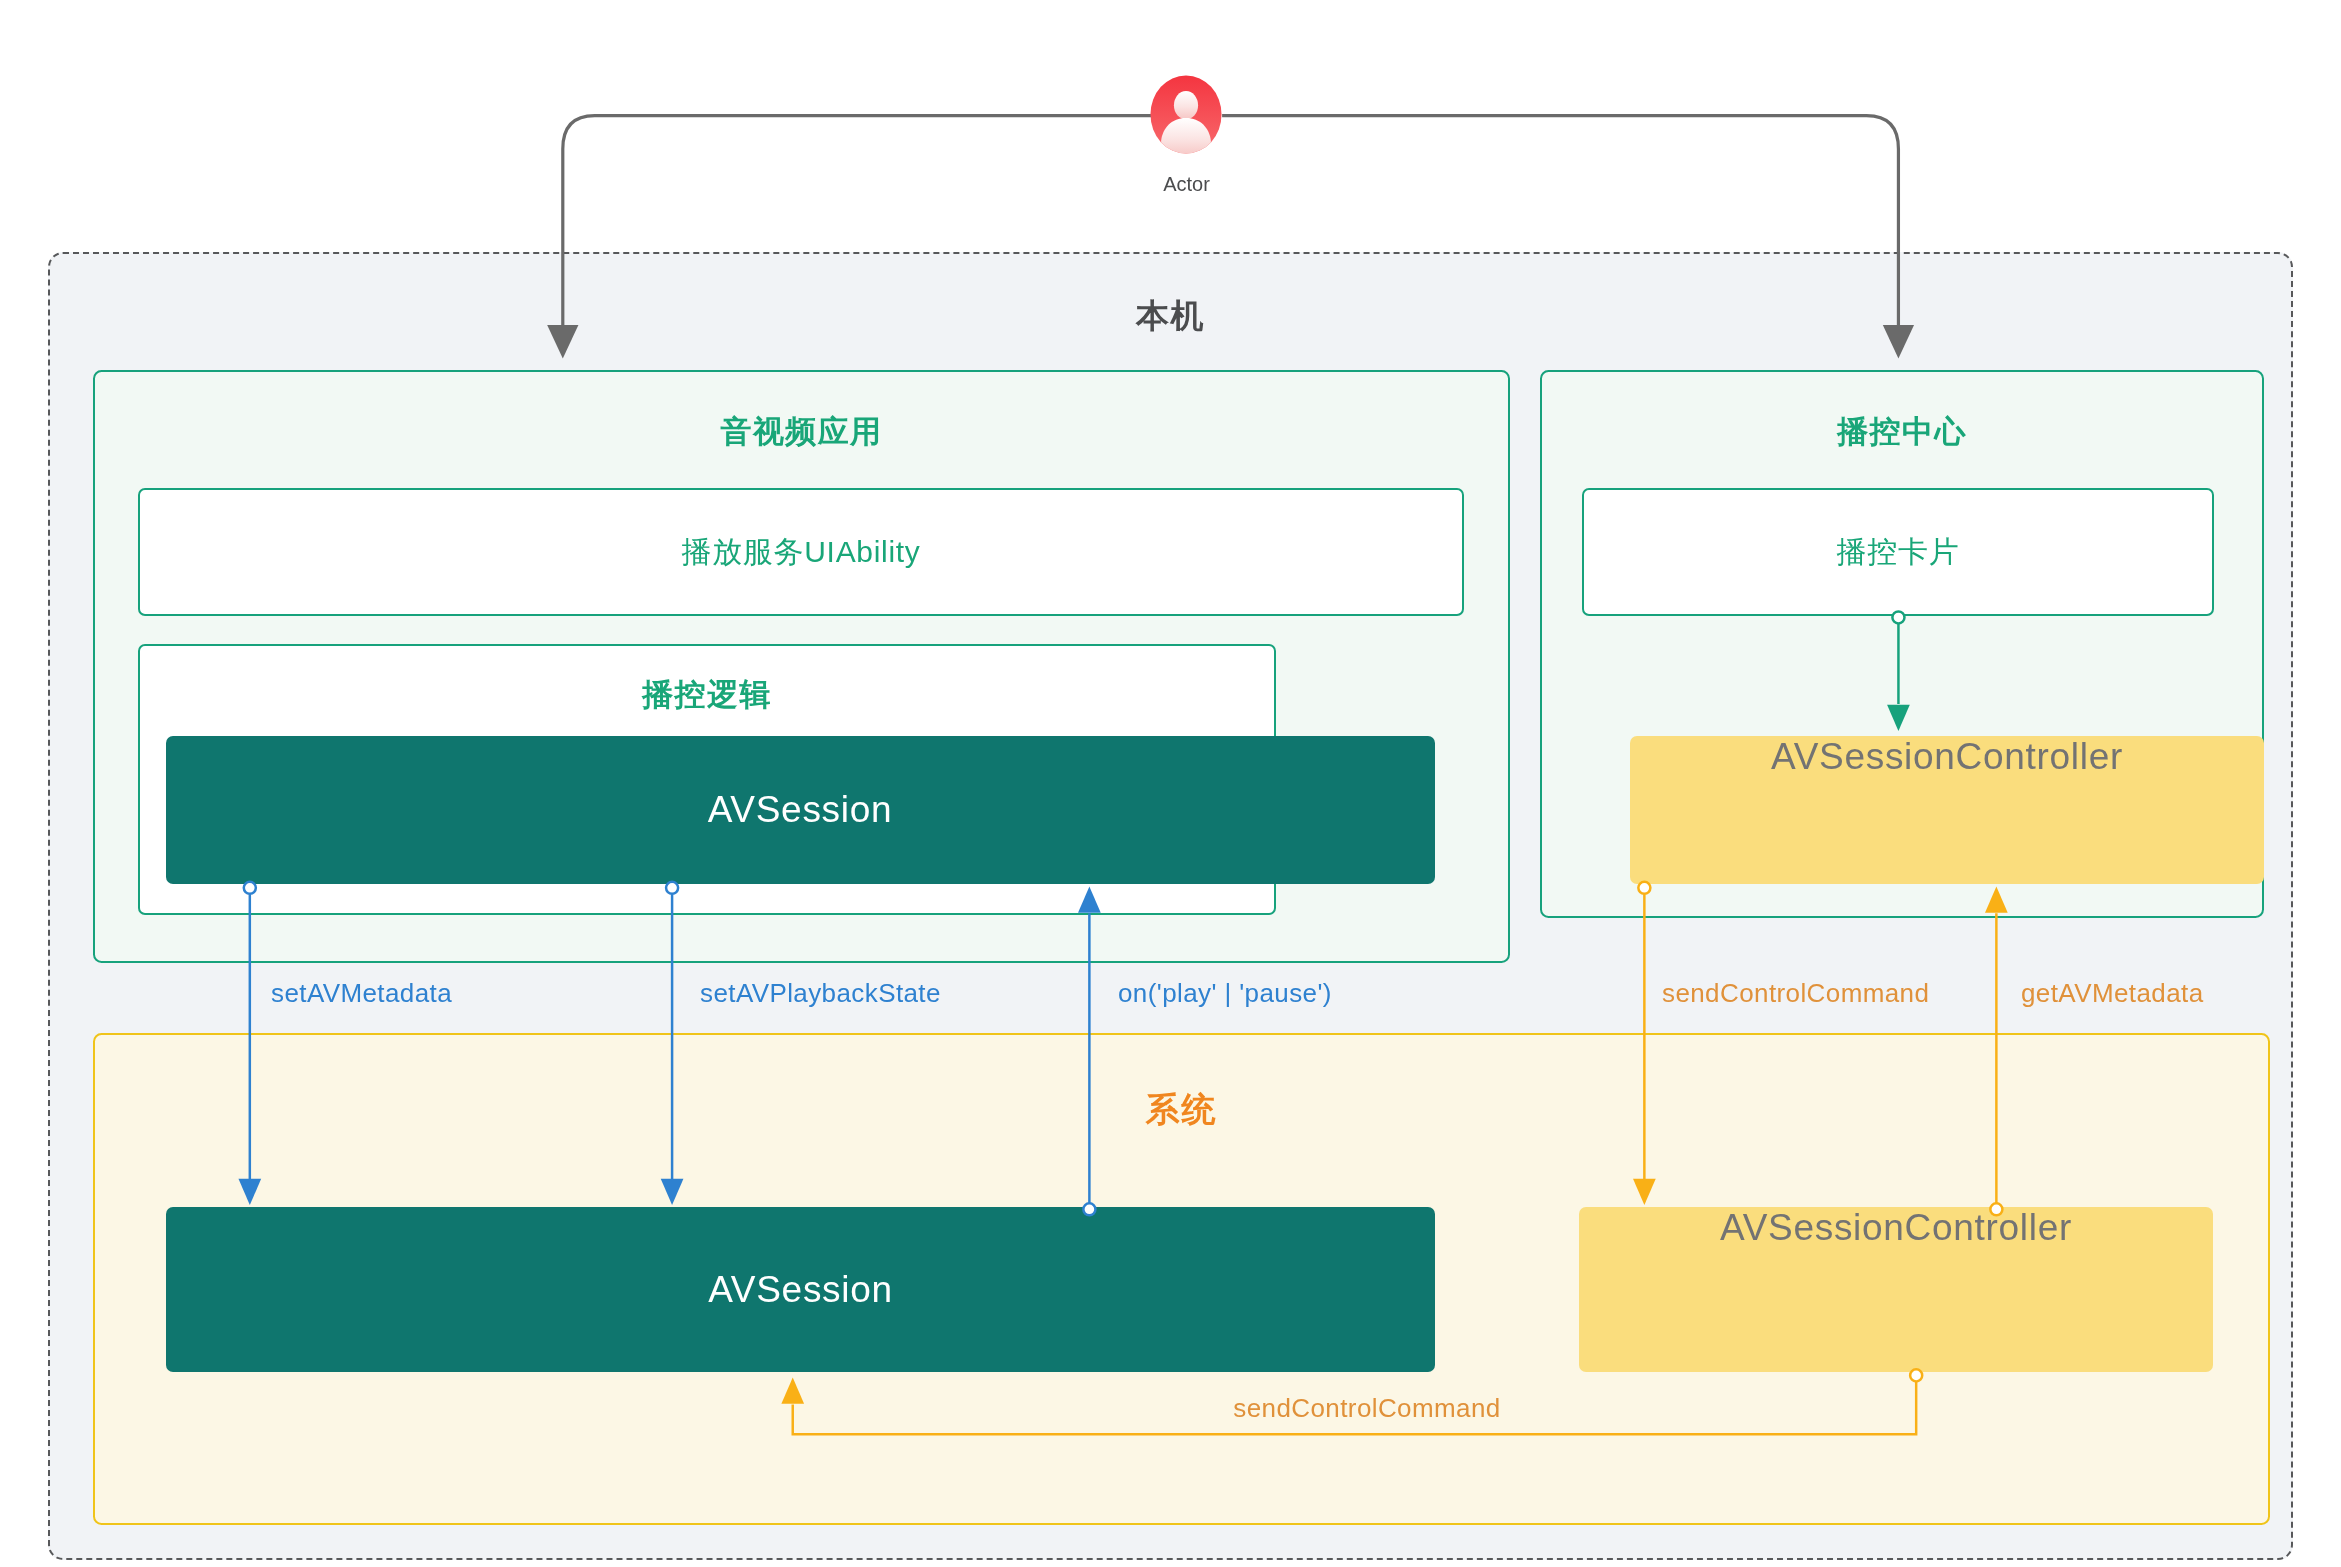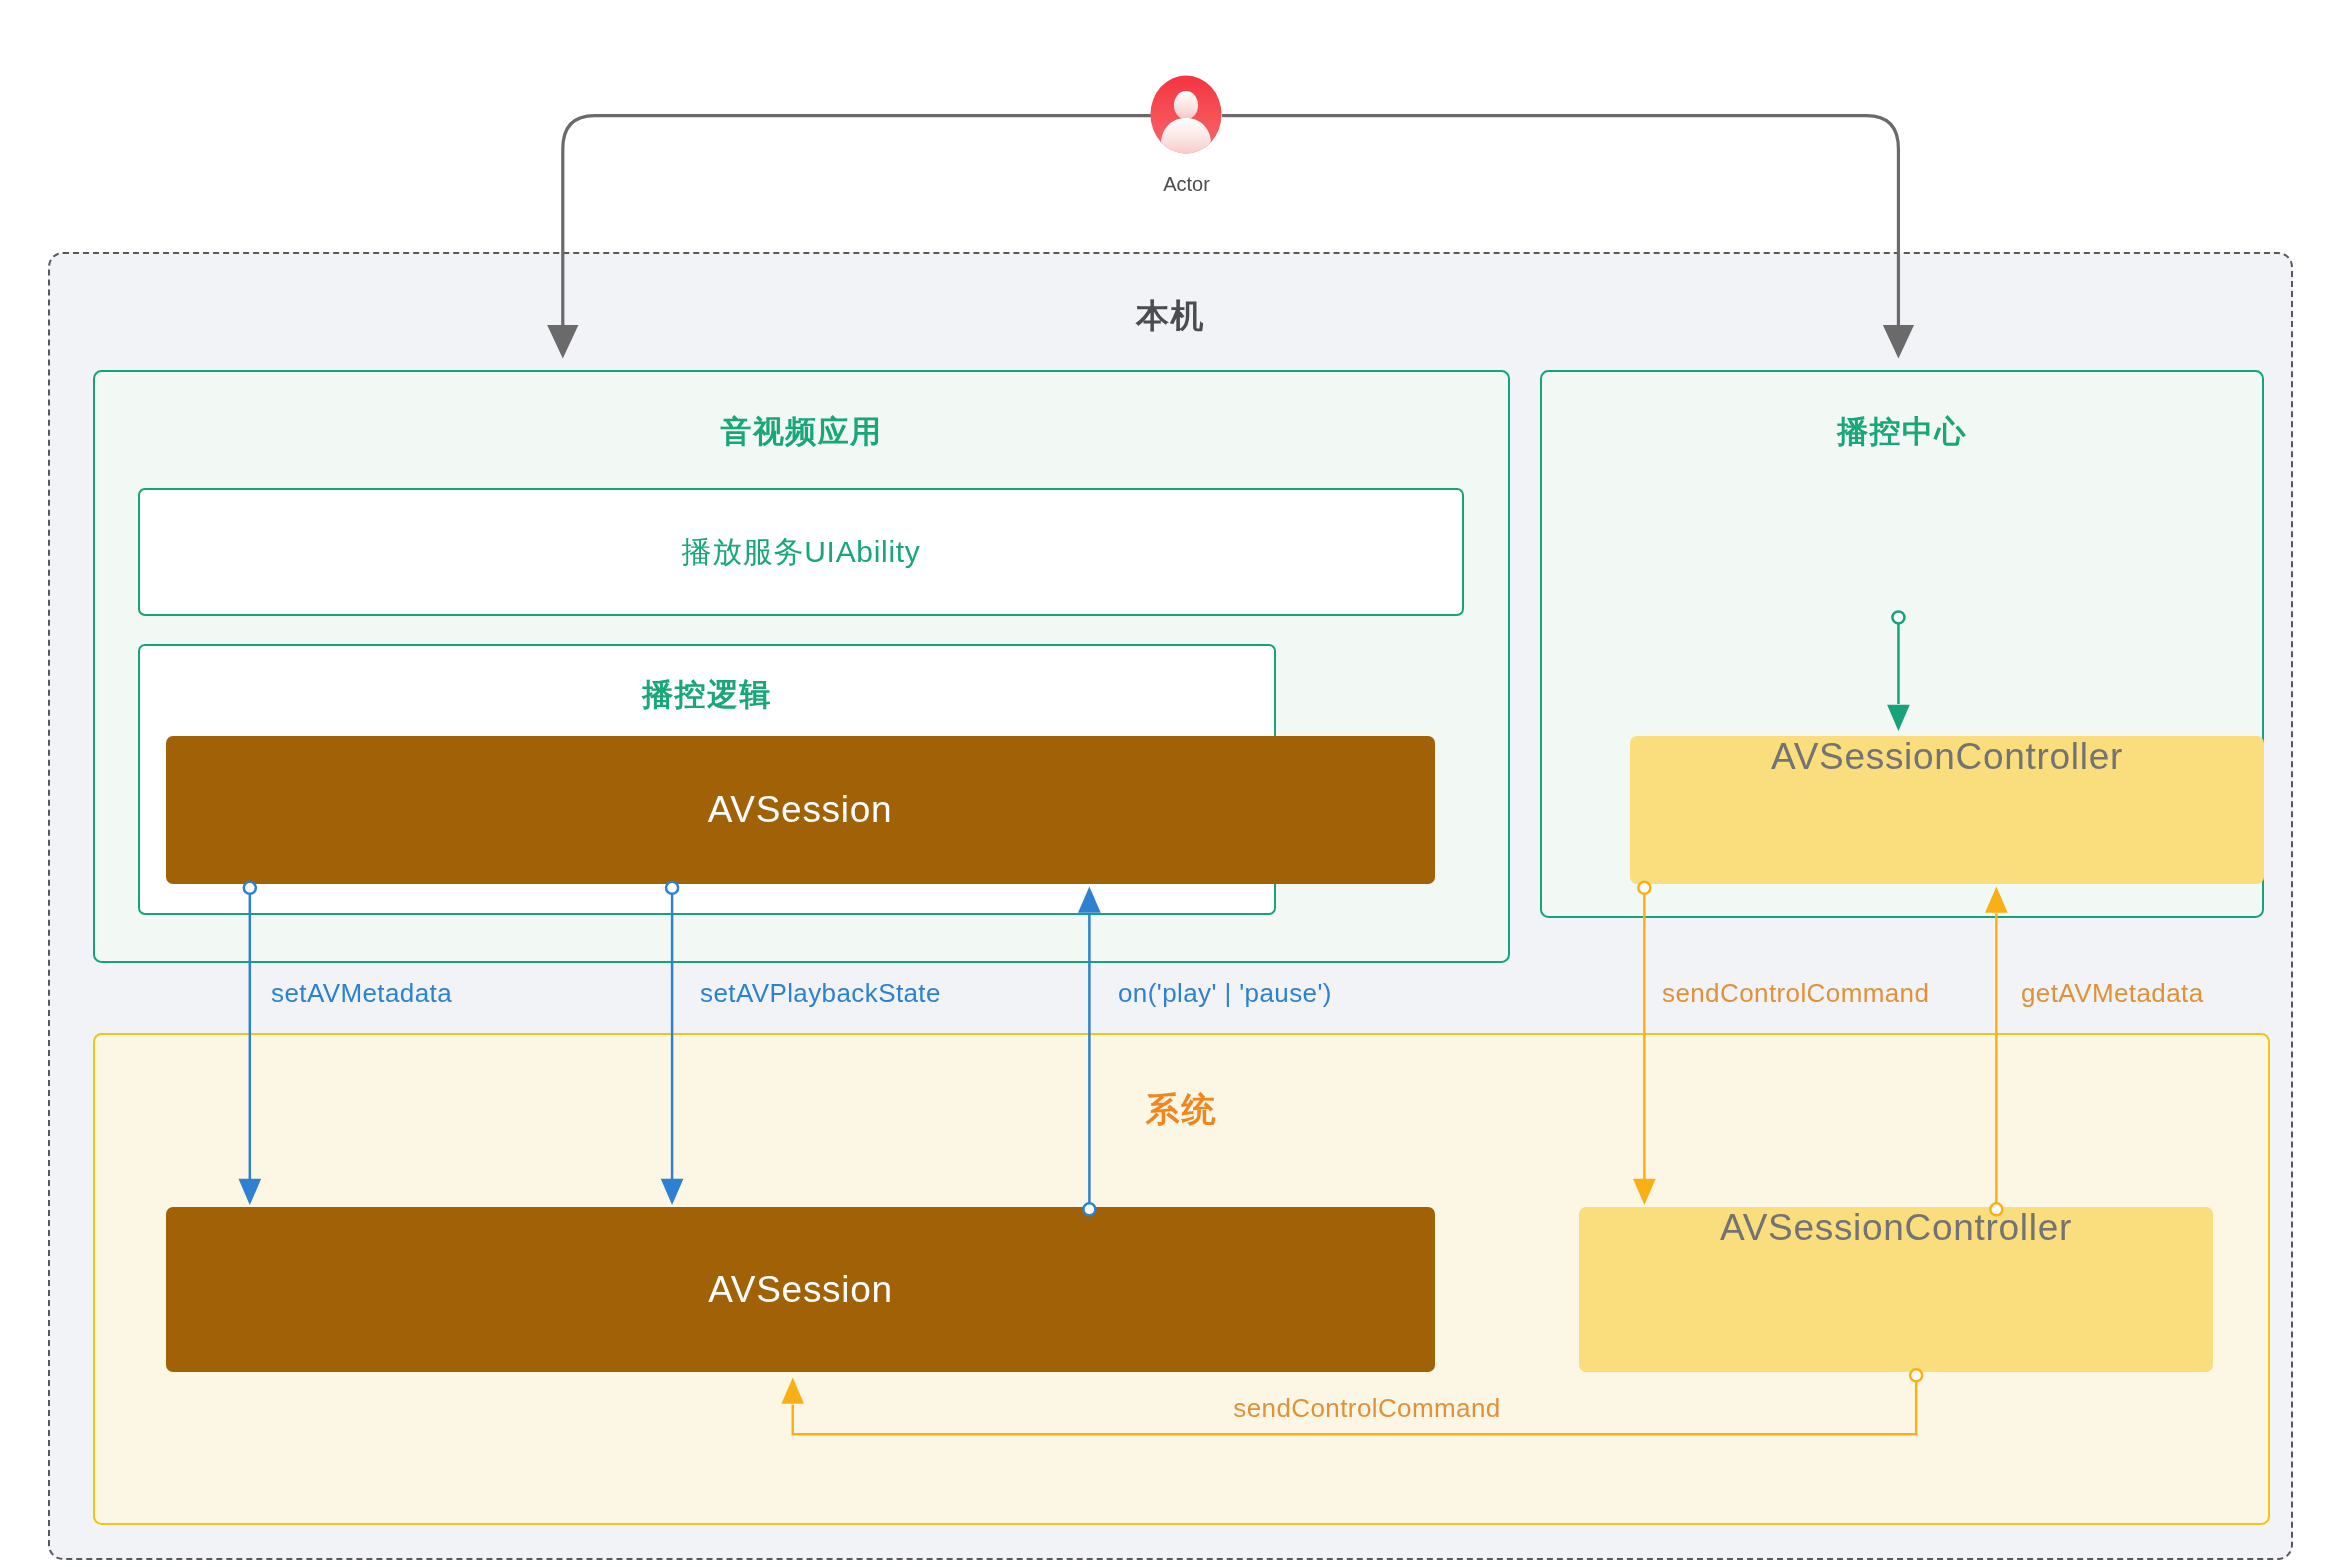--- a/index.html
+++ b/index.html
@@ -34,21 +34,21 @@
     color:#19a678;font-size:30px;font-weight:400;letter-spacing:0.7px;
   }
   #uiability-box{left:43px;top:116px;width:1326px;height:128px;}
   #logic-box{
     left:43px;top:272px;width:1138px;height:271px;
     background:#ffffff;border:2.1px solid #17a27c;border-radius:7px;
   }
   #logic-title{top:33px;font-size:31px;}
   #card-box{left:40px;top:116px;width:632px;height:128px;}
   .blue-box{
-    background:#a16207;border-radius:7px;
+    background:#0f766e;border-radius:7px;
     display:flex;align-items:center;justify-content:center;
     color:#ffffff;font-size:37px;font-weight:500;letter-spacing:0.7px;
   }
   #avsession-app-box{left:25.5px;top:90px;width:1269px;height:148px;}
   .yellow-box{
     background:#fadd7d;border-radius:7px;
     display:flex;justify-content:center;
     color:#737373;font-size:37px;font-weight:500;letter-spacing:0.7px;
   }
   #controller-top-box{left:88px;top:364px;width:634px;height:148px;}
@@ -103,20 +103,23 @@
         <div id="logic-title" class="section-title green-title">播控逻辑</div>
         <div id="avsession-app-box" class="abs blue-box">
           <span>AVSession</span>
         </div>
       </div>
     </div>
 
     <div id="control-center-box" class="abs green-box">
       <div class="section-title green-title">播控中心</div>
 
+      <div id="card-box" class="abs white-box">
+        <span>播控卡片</span>
+      </div>
 
       <div id="controller-top-box" class="abs yellow-box">
         <span>AVSessionController</span>
       </div>
     </div>
 
     <div id="system-box" class="abs">
       <div id="system-title" class="section-title">系统</div>
 
       <div id="avsession-system-box" class="abs blue-box">

